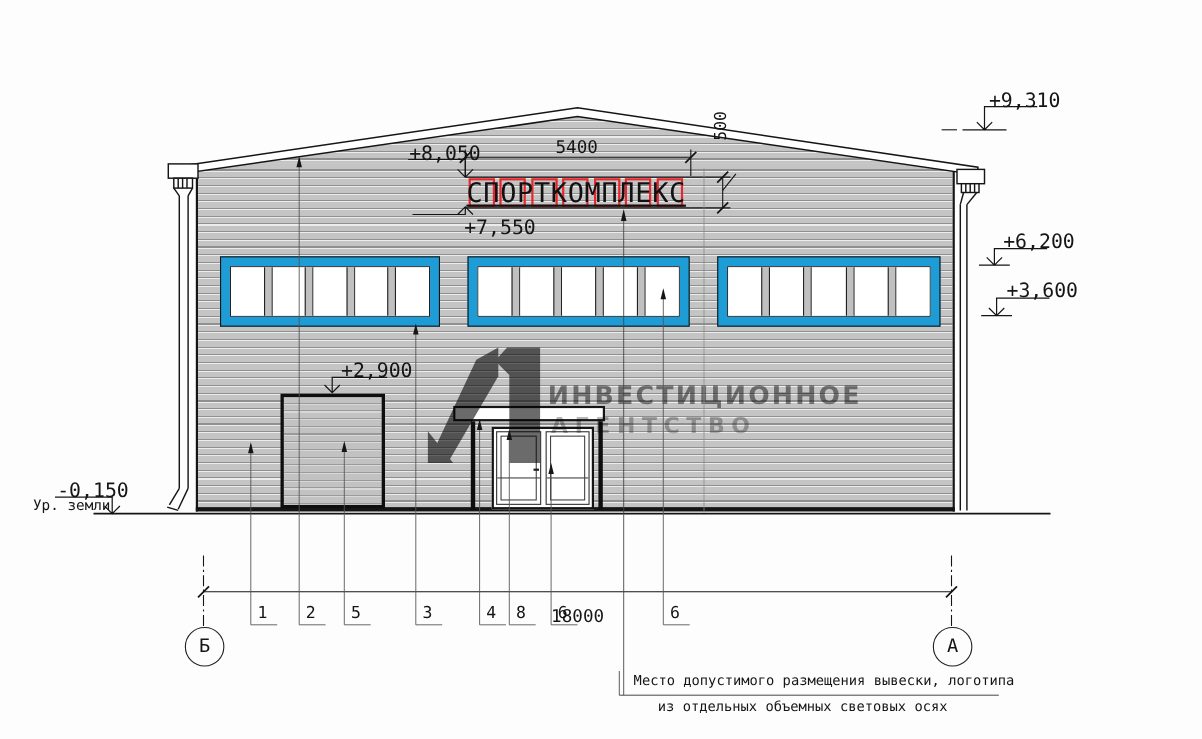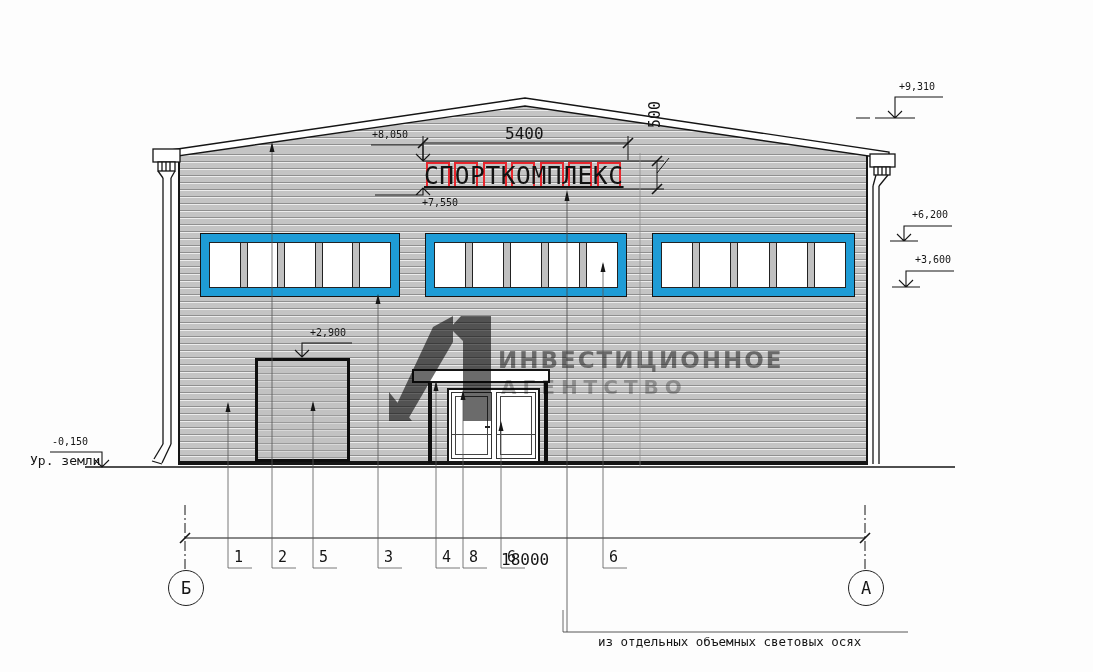--- a/index.html
+++ b/index.html
@@ -45,21 +45,21 @@
   #wm-line1{left:498px;top:347px;font-family:"DejaVu Sans",sans-serif;font-size:23px;font-weight:bold;
     letter-spacing:2px;color:#6f6f6f;}
   #wm-line2{left:501px;top:375px;font-family:"DejaVu Sans",sans-serif;font-size:20px;font-weight:bold;
     letter-spacing:6px;color:#a6a6a6;}
   
   .txt{white-space:nowrap;z-index:5;}
   #title{left:436px;top:20px;font-size:19px;letter-spacing:2px;}
   #sign-text{left:424px;top:161px;width:204px;font-size:24.5px;letter-spacing:.6px;z-index:5;color:#111;text-decoration:underline;}
   .redbox{top:162px;width:24px;height:26px;border:2px solid var(--sign-box);z-index:4;box-sizing:border-box;}
   .dim{font-size:16px;}
-  .elev{font-size:10px;}
+  .elev{font-size:18px;}
   .callout{font-size:15px;z-index:5;}
   #note-line1{left:576px;top:611px;font-size:12.5px;}
   #note-line2{left:598px;top:634px;font-size:12.5px;}
   #dim500{left:646px;top:128px;font-size:15px;transform:rotate(-90deg);transform-origin:left top;}
   #ground-label{left:30px;top:453px;font-size:13px;}
   .axis-circle{top:570px;width:34px;height:34px;border:1.6px solid #222;border-radius:50%;
     z-index:5;display:flex;align-items:center;justify-content:center;font-size:17px;background:#fdfdfd;}
   svg{position:absolute;left:0;top:0;z-index:4;}
 </style>
 </head>
@@ -291,15 +291,16 @@
 
   <span class="abs txt callout" style="left:234px;top:548px;">1</span>
   <span class="abs txt callout" style="left:278px;top:548px;">2</span>
   <span class="abs txt callout" style="left:319px;top:548px;">5</span>
   <span class="abs txt callout" style="left:384px;top:548px;">3</span>
   <span class="abs txt callout" style="left:442px;top:548px;">4</span>
   <span class="abs txt callout" style="left:469px;top:548px;">8</span>
   <span class="abs txt callout" style="left:507px;top:548px;">6</span>
   <span class="abs txt callout" style="left:609px;top:548px;">6</span>
 
+  <span class="abs txt" id="note-line1">Место допустимого размещения вывески, логотипа</span>
   <span class="abs txt" id="note-line2">из отдельных объемных световых осях</span>
 
 </div>
 
 </body></html>

